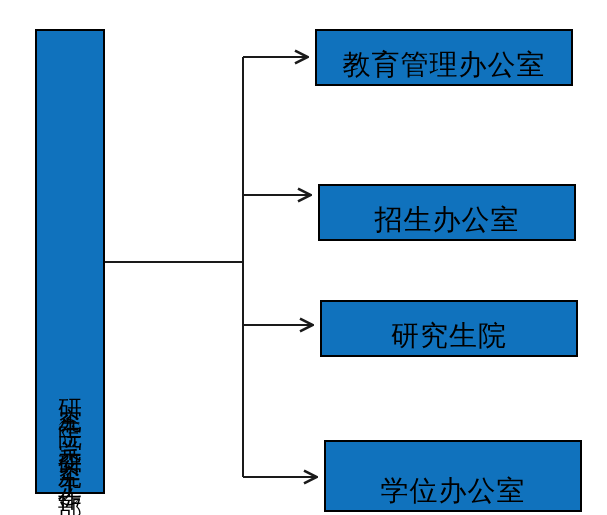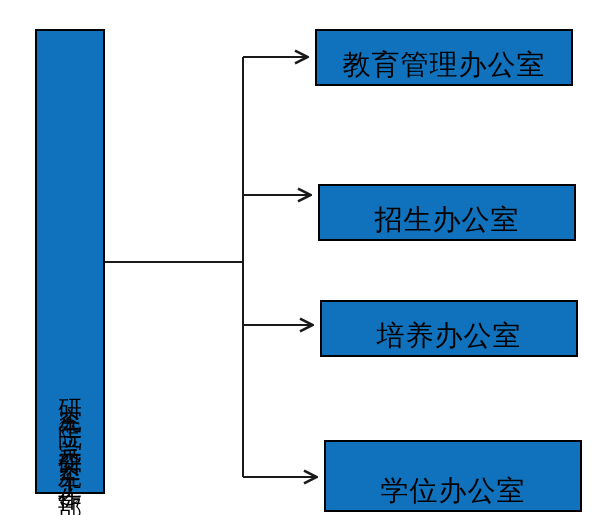--- a/index.html
+++ b/index.html
@@ -89,20 +89,20 @@
 
   <div class="node child-node child-0">
     <span class="child-label">教育管理办公室</span>
   </div>
 
   <div class="node child-node child-1">
     <span class="child-label">招生办公室</span>
   </div>
 
   <div class="node child-node child-2">
-    <span class="child-label">培养办公室</span>
+    <span class="child-label">研究生院</span>
   </div>
 
   <div class="node child-node child-3">
     <span class="child-label">学位办公室</span>
   </div>
 
 </div>
 
 </body></html>

